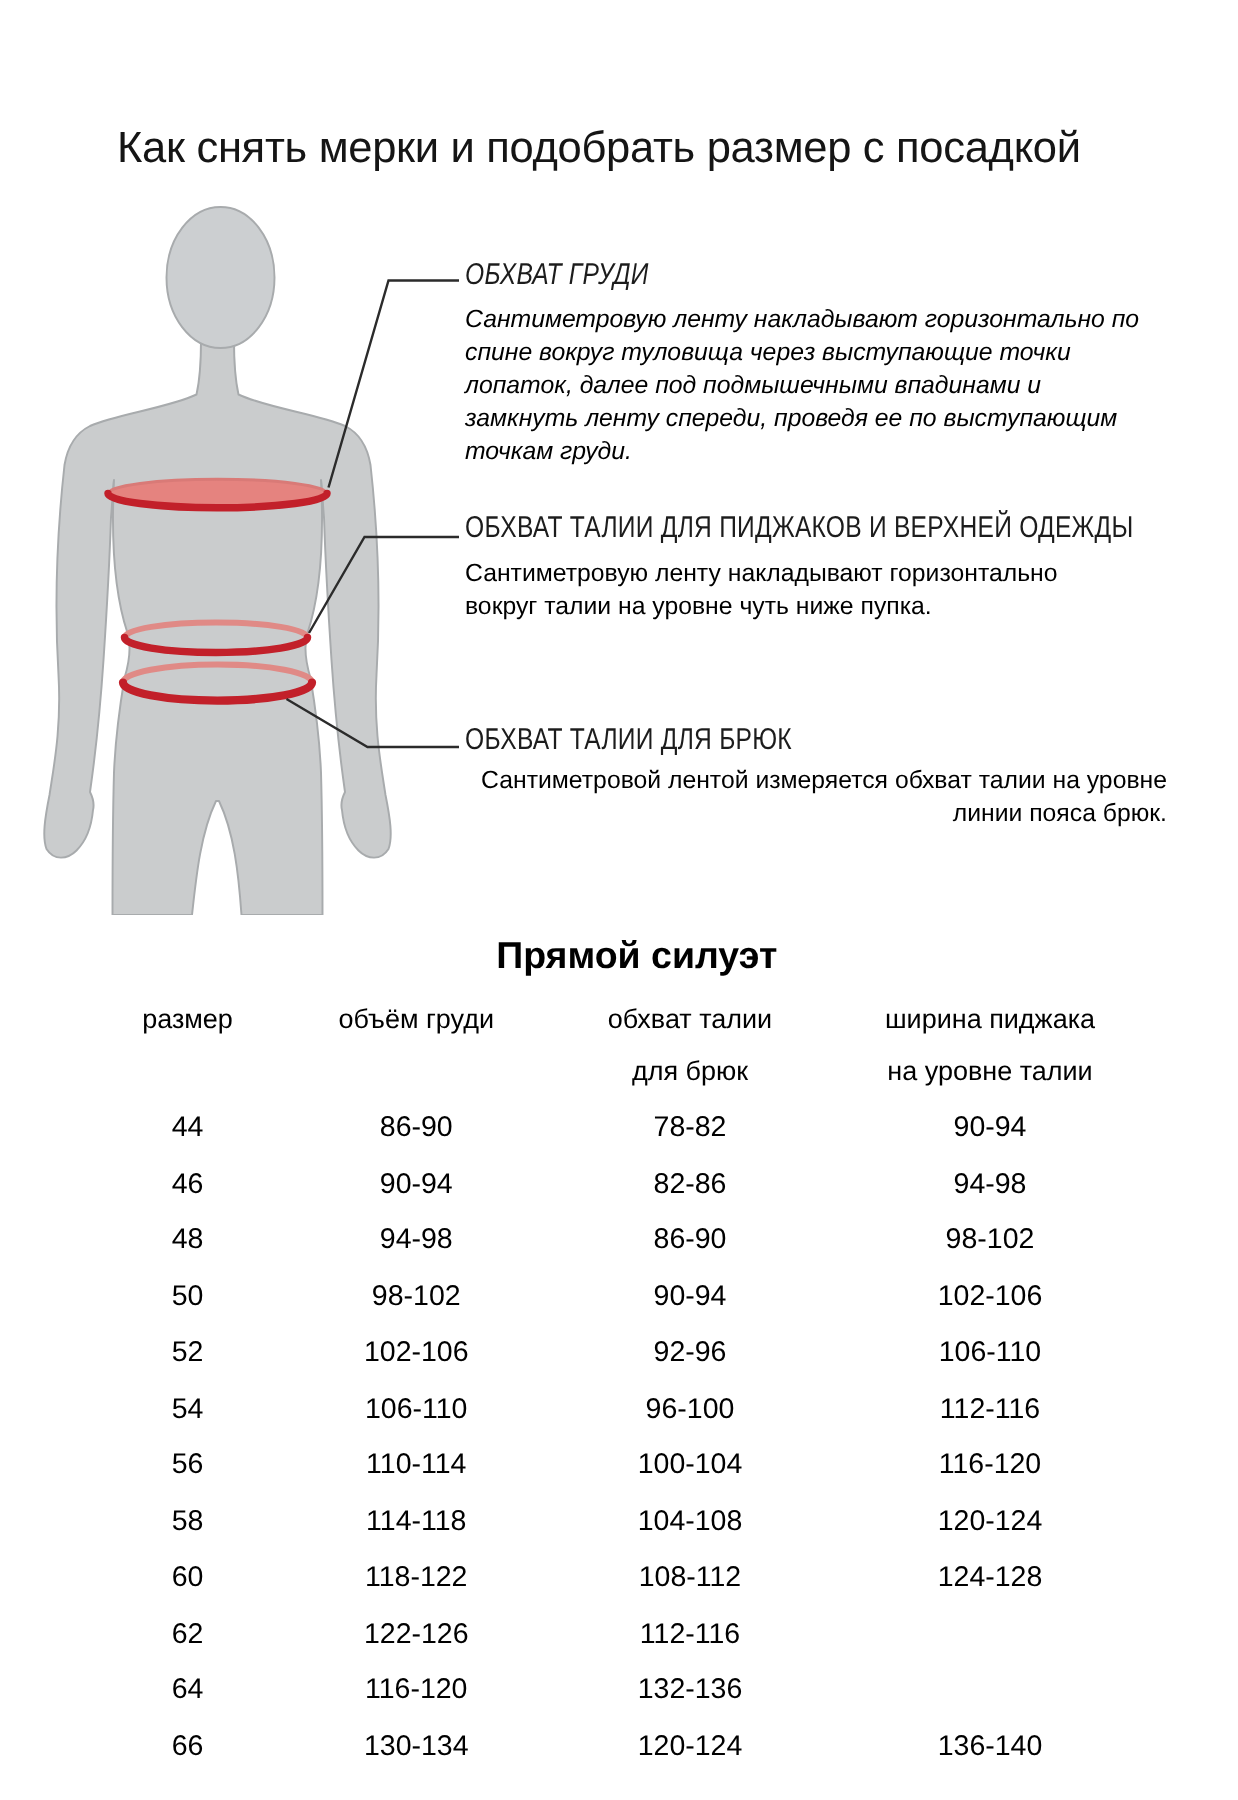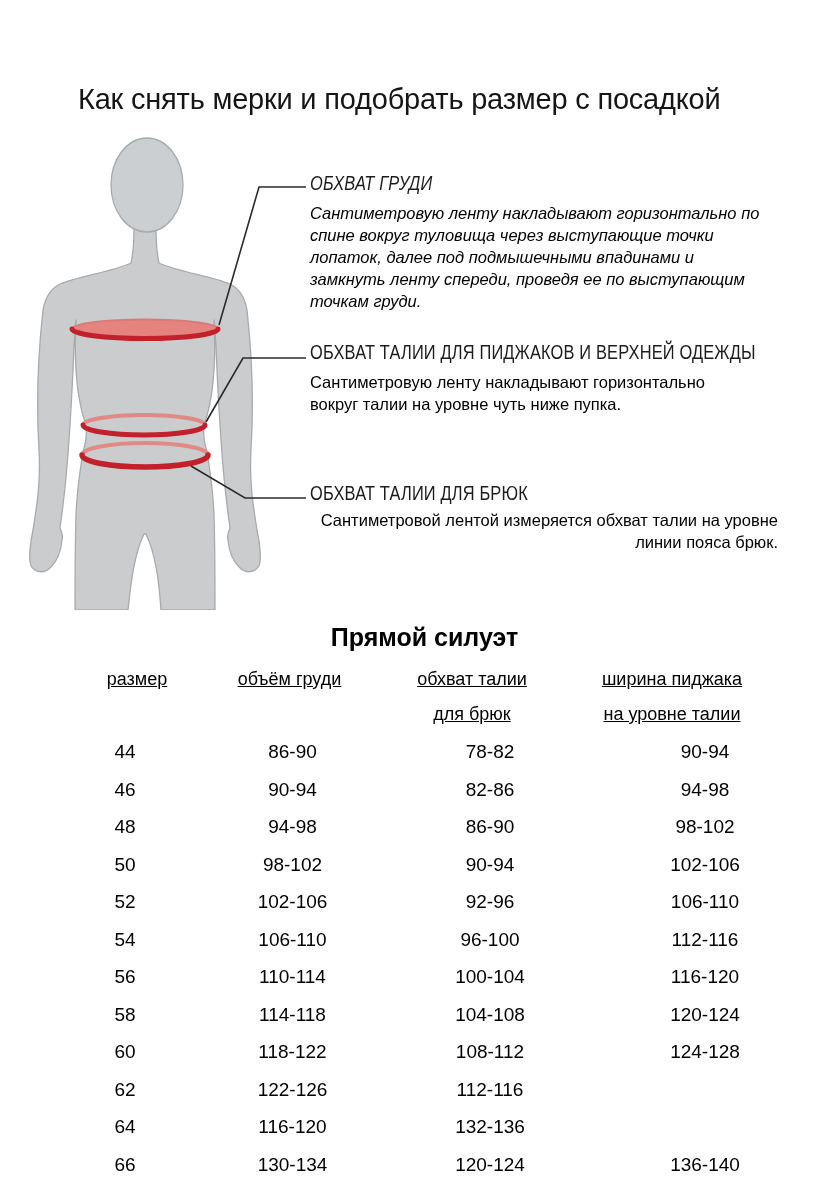--- a/index.html
+++ b/index.html
@@ -21,29 +21,28 @@
     margin:7px 0 0 0;font-size:16.5px;line-height:22px;color:#000;
   }
   .m1{top:172px;font-style:italic;} .m1 p{width:458px;}
   .m2{top:341px;} .m2 p{width:408px;}
   .m3{top:482px;} .m3 p{width:468px;margin-top:4px;text-align:right;}
   .table-title{
     position:absolute;left:80px;top:611px;width:665px;margin:12px;text-align:center;
     font-size:25px;font-weight:700;color:#000;
   }
   .tgrid{
-    position:absolute;left:92px;width:705px;display:grid;
+    position:absolute;left:80px;width:705px;display:grid;
     grid-template-columns:90px 215px 150px 250px;
-    text-decoration:underline;
   }
   .tgrid .tcell{text-align:center;font-size:18px;line-height:22px;}
   .thead1{top:668px;} .thead2{top:703px;}
   .tbody{position:absolute;left:80px;top:740px;width:705px;}
   .trow{
-    display:grid;grid-template-columns:90px 215px 150px 250px;height:37.5px;gap:15px;
+    display:grid;grid-template-columns:90px 215px 150px 250px;height:37.5px;
   }
   .trow .tcell{text-align:center;font-size:19px;line-height:24px;}
 </style>
 </head>
 <body>
 
 <div class="page">
 
   <h1 class="page-title">Как снять мерки и подобрать размер с посадкой</h1>
 

